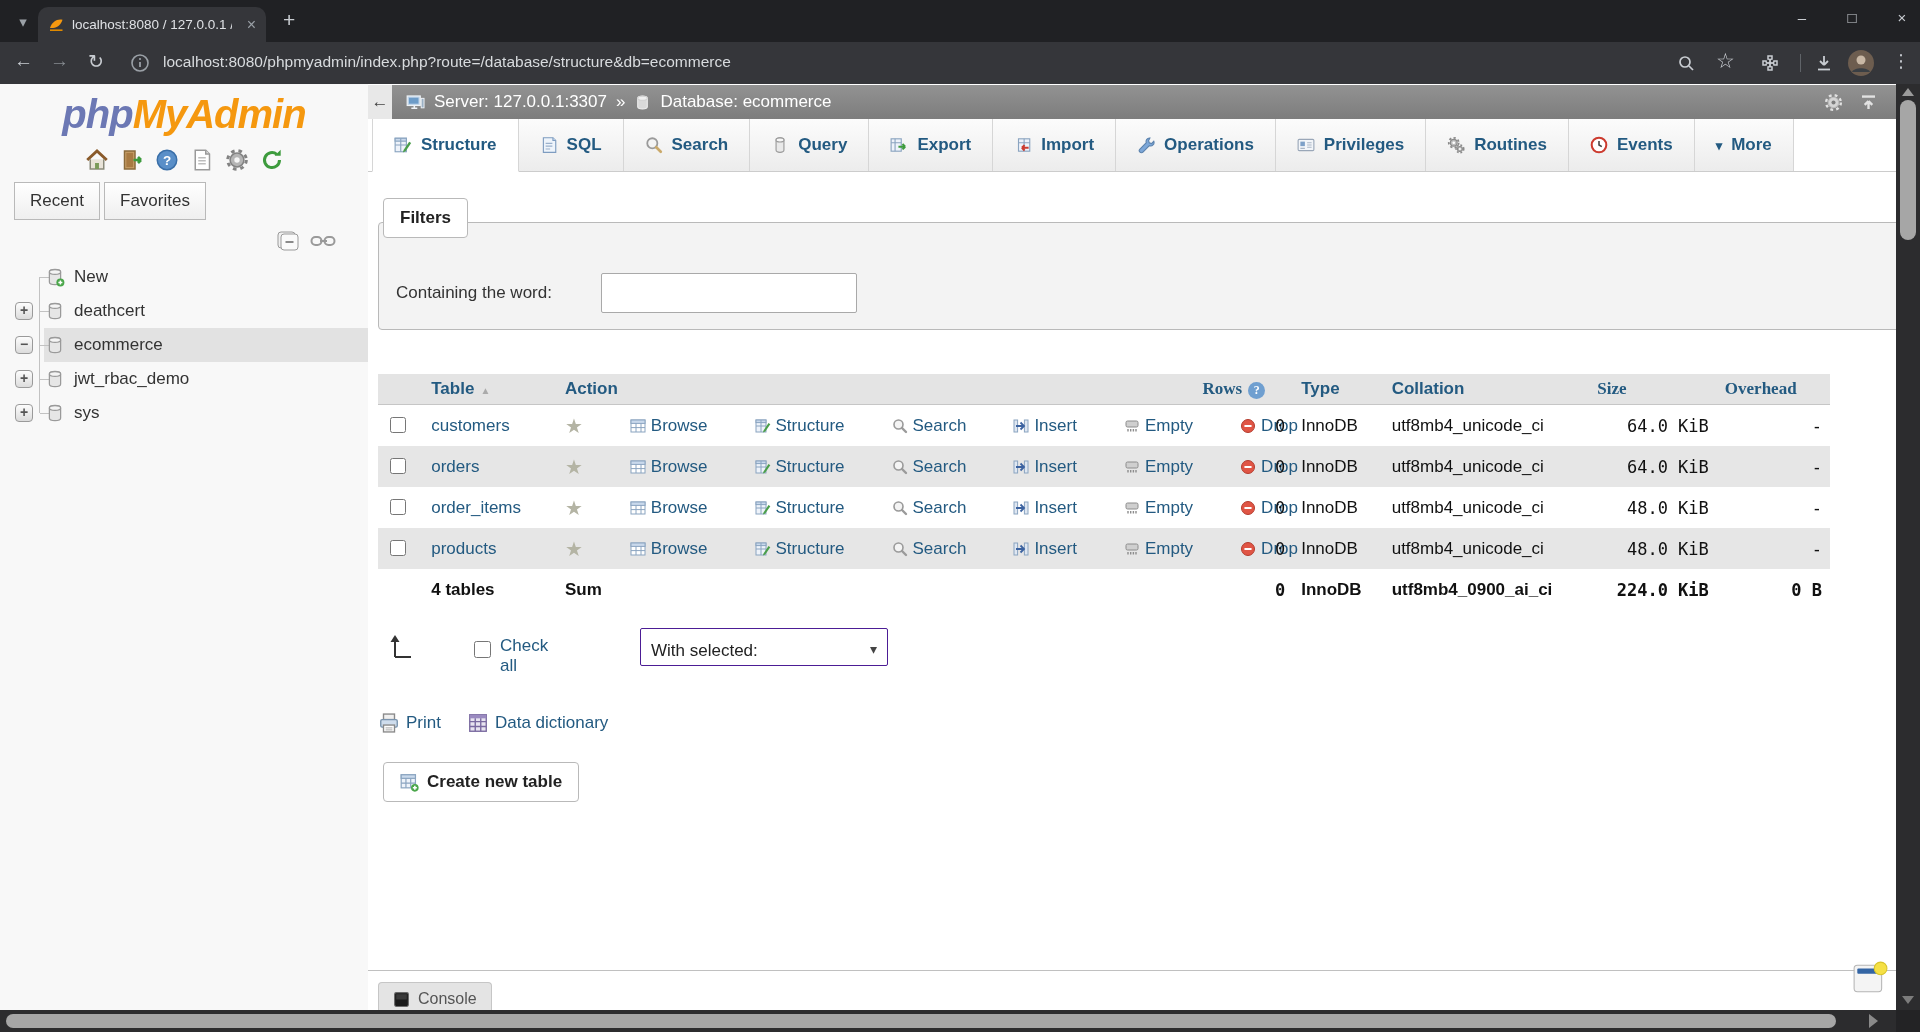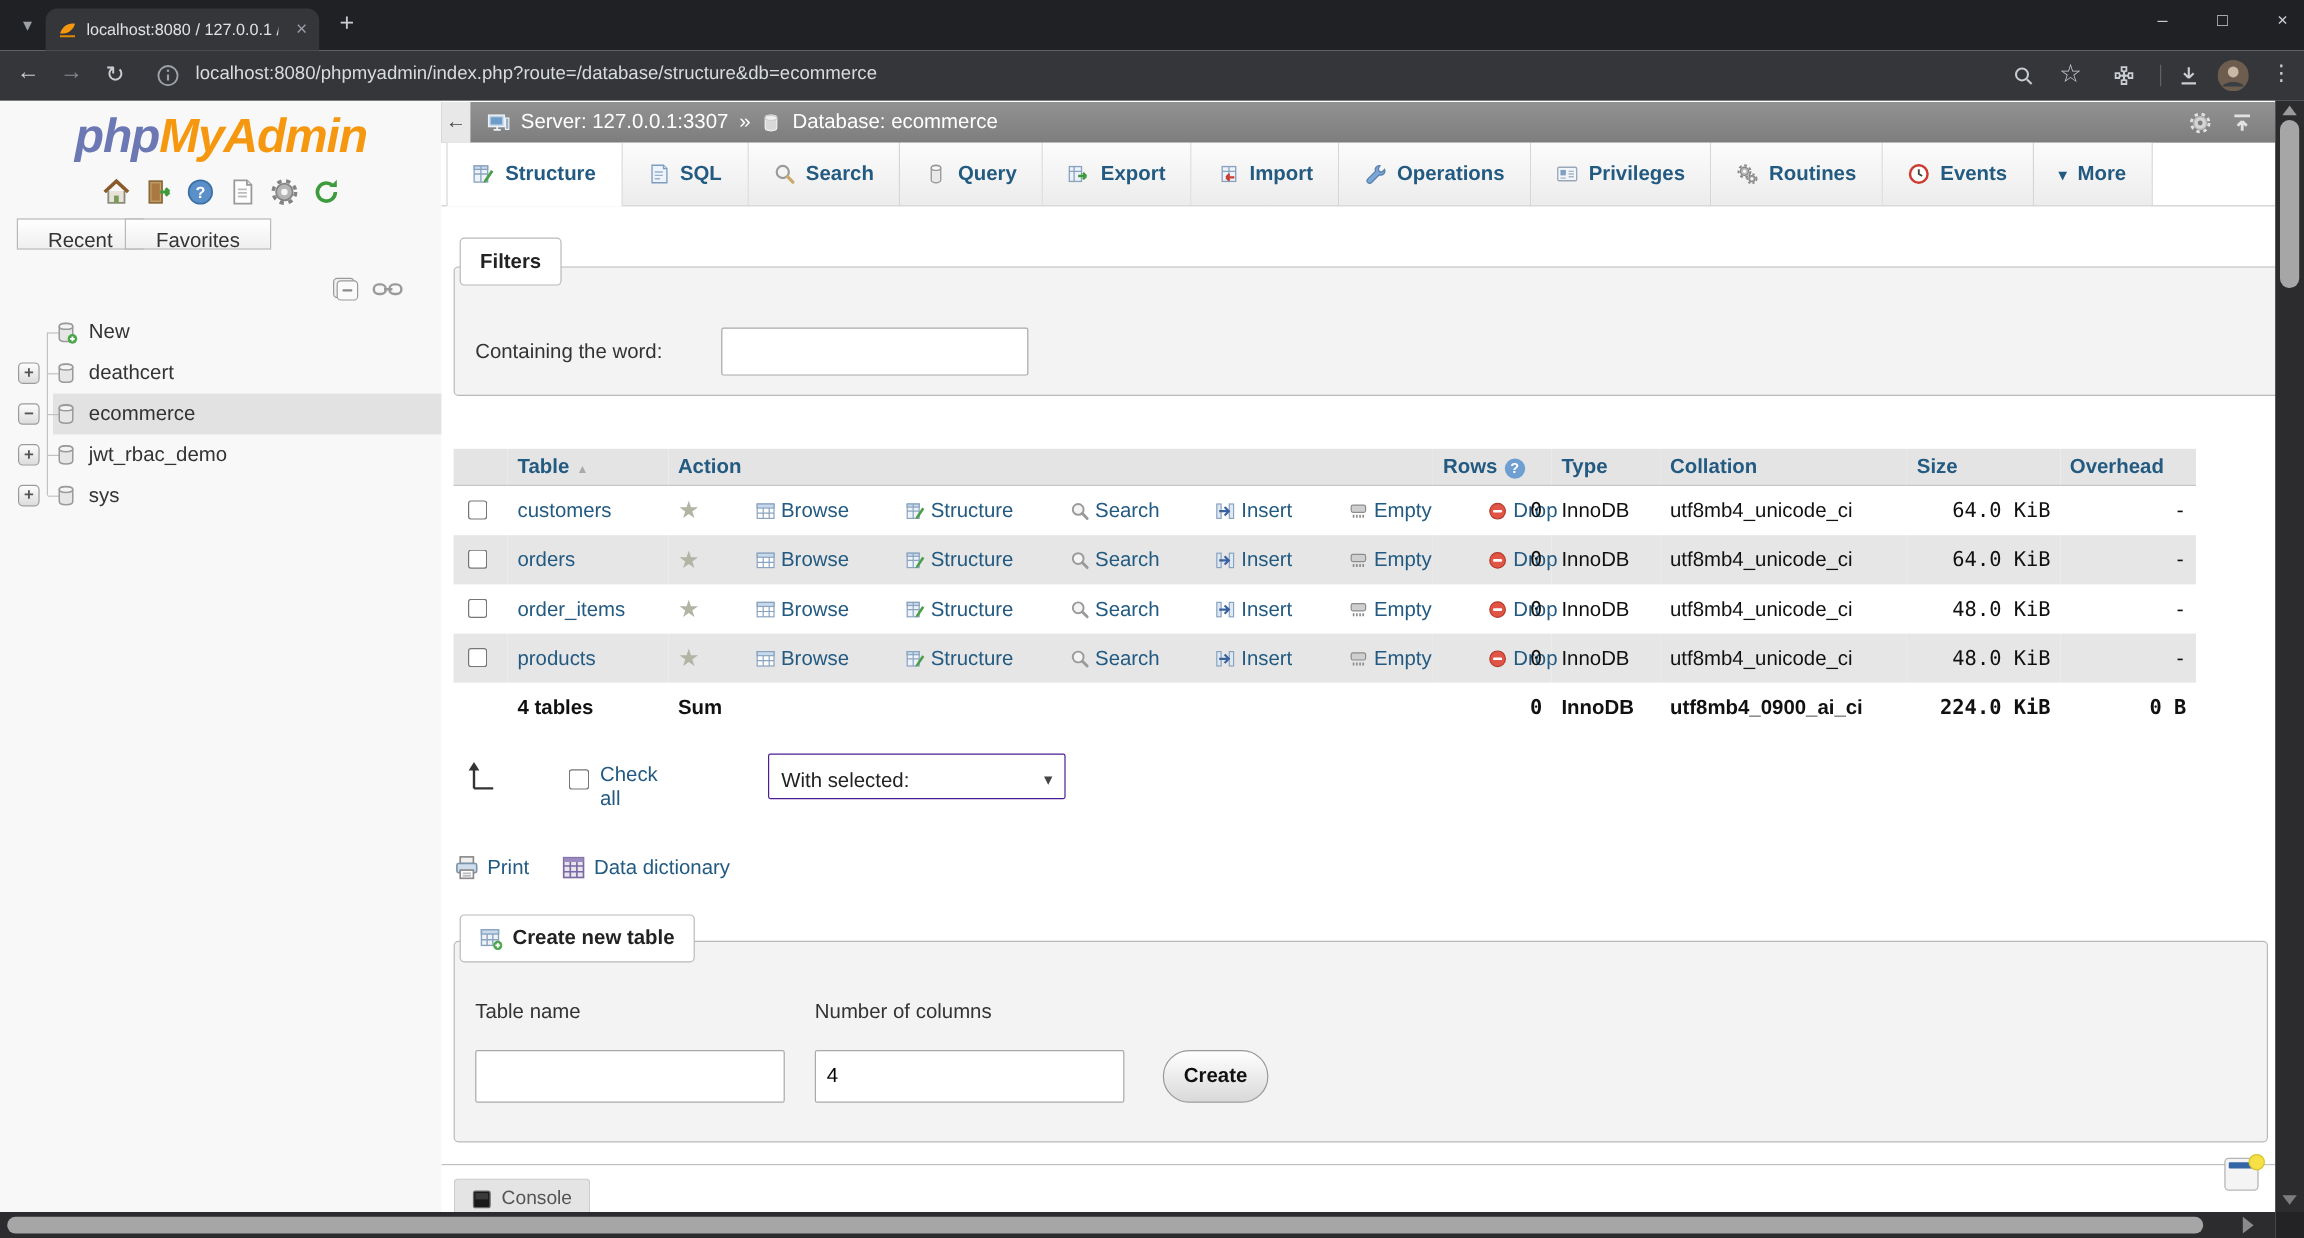--- a/index.html
+++ b/index.html
@@ -22,21 +22,21 @@
   .url{position:absolute;left:163px;top:11px;color:#d8dbde;font-size:15.5px;white-space:nowrap;}
   .tb-icon{position:absolute;top:11px;}
   .tb-sep{position:absolute;left:1800px;top:12px;width:1px;height:18px;background:#5f6368;}
 
   
   .sidebar{position:absolute;left:0;top:84px;width:368px;height:926px;background:#f8f8f8;}
   .logo{position:absolute;left:0;top:8px;width:368px;text-align:center;font-size:40px;
         font-weight:bold;font-style:italic;letter-spacing:-1px;}
   .logo .p1{color:#6c78b4;} .logo .p2{color:#f5980f;}
   .sb-icons{position:absolute;left:0;top:64px;width:368px;display:flex;justify-content:center;gap:11px;}
-  .sb-btn{position:absolute;top:98px;height:26px;box-sizing:border-box;padding:8px 25px;background:linear-gradient(#fff,#efefef);
+  .sb-btn{position:absolute;top:98px;height:38px;box-sizing:border-box;padding:8px 15px;background:linear-gradient(#fff,#efefef);
         border:1px solid #b9b9b9;border-radius:0;color:#333;font-size:17px;}
   .sb-mini{position:absolute;top:146px;}
   .tree-vline{position:absolute;left:39px;top:193px;width:1px;height:136px;background:#c2c2c2;}
   .tree-row{position:absolute;left:0;width:368px;height:34px;}
   .tree-row .stub{position:absolute;left:40px;top:17px;width:10px;height:1px;background:#c2c2c2;}
   .tree-row.selected{background:linear-gradient(to right,rgba(0,0,0,0) 44px,#e2e2e2 44px);}
   .expander{position:absolute;left:15px;top:8px;width:18px;height:18px;box-sizing:border-box;
         background:linear-gradient(#fdfdfd,#dcdcdc);border:1px solid #9a9a9a;border-radius:4px;
         color:#555;font-size:14px;font-weight:bold;text-align:center;line-height:15px;}
   .dbicon{position:absolute;left:45px;top:7px;}
@@ -64,21 +64,21 @@
   .flt-label{position:absolute;left:17px;top:60px;font-size:17px;color:#333;}
   .inputbox{position:absolute;box-sizing:border-box;border:1px solid #a9a9a9;border-radius:2px;
         background:#fff;font-family:"Liberation Sans",sans-serif;font-size:17px;padding:0 9px;}
 
   
   .strtable{position:absolute;left:10px;top:290px;border-collapse:collapse;table-layout:fixed;width:1452px;}
   .strtable th{height:30px;background:#e4e4e4;border-bottom:1px solid #c6c6c6;color:#235a81;
         font-size:17px;text-align:left;padding:0 8px;font-weight:bold;}
   .strtable td{height:41px;padding:0 8px;font-size:17px;color:#111;}
   .strtable tr.even td{background:#e6e6e6;}
-  .ralign{text-align:right;}
+  .ralign{text-align:right;font-family:Liberation Serif, serif;}
   .mono{font-family:"DejaVu Sans Mono",monospace;font-size:15.5px;}
   .sizecol{color:#2e7e9e;}
   a.tname{color:#235a81;font-weight:normal;text-decoration:none;}
   .actcell{display:flex;align-items:center;gap:15px;}
   a.act{color:#235a81;text-decoration:none;display:inline-flex;align-items:center;gap:5px;margin-left:32px;}
   .rowstar{color:#b4b4a4;font-size:20px;}
   .sortasc{color:#aaa;font-size:10px;margin-left:6px;}
   .helpb{display:inline-block;width:17px;height:17px;border-radius:50%;background:#6f9fd0;color:#fff;
         font-size:12px;text-align:center;line-height:17px;margin-left:6px;font-weight:bold;}
   tr.sumrow td{font-weight:bold;background:#fff;}
@@ -689,27 +689,20 @@
       <a style="margin-left:14px;">
         <svg width="22" height="22" viewBox="0 0 16 16">
             <rect x="2" y="2" width="12" height="12" fill="#e8e4f0" stroke="#7a6aa0"></rect>
             <rect x="2" y="2" width="12" height="2.6" fill="#9a8ac0"></rect>
             <path d="M2 7h12M2 10.5h12M6 4.6V14M10 4.6V14" stroke="#7a6aa0"></path>
           </svg>
         <span>Data dictionary</span>
       </a>
     </div>
 
-    <div class="fieldset" style="left:10px;top:700px;width:1512px;height:168px;">
-      <span class="frm-label" style="left:17px;">Table name</span>
-      <span class="frm-label" style="left:300px;">Number of columns</span>
-      <input class="inputbox" style="left: 17px; top: 90px; width: 258px; height: 44px;" type="text">
-      <input class="inputbox" style="left: 300px; top: 90px; width: 258px; height: 44px;" type="text" value="4">
-      <button class="createbtn">Create</button>
-    </div>
     <div class="legend" style="left:15px;top:678px;">
       <svg width="19" height="19" viewBox="0 0 16 16">
           <rect x="1" y="1.5" width="12" height="11" fill="#eef3fa" stroke="#8aa4c0"></rect>
           <rect x="1" y="1.5" width="12" height="3" fill="#c9d9ec" stroke="#8aa4c0"></rect>
           <path d="M5 4.5v8M9 4.5v8M1 8.5h12" stroke="#8aa4c0"></path>
           <circle cx="12.5" cy="12.5" r="3.2" fill="#4aa64a"></circle>
           <path d="M12.5 10.8v3.4M10.8 12.5h3.4" stroke="#fff" stroke-width="1.3"></path>
         </svg>
       <span>Create new table</span>
     </div>

